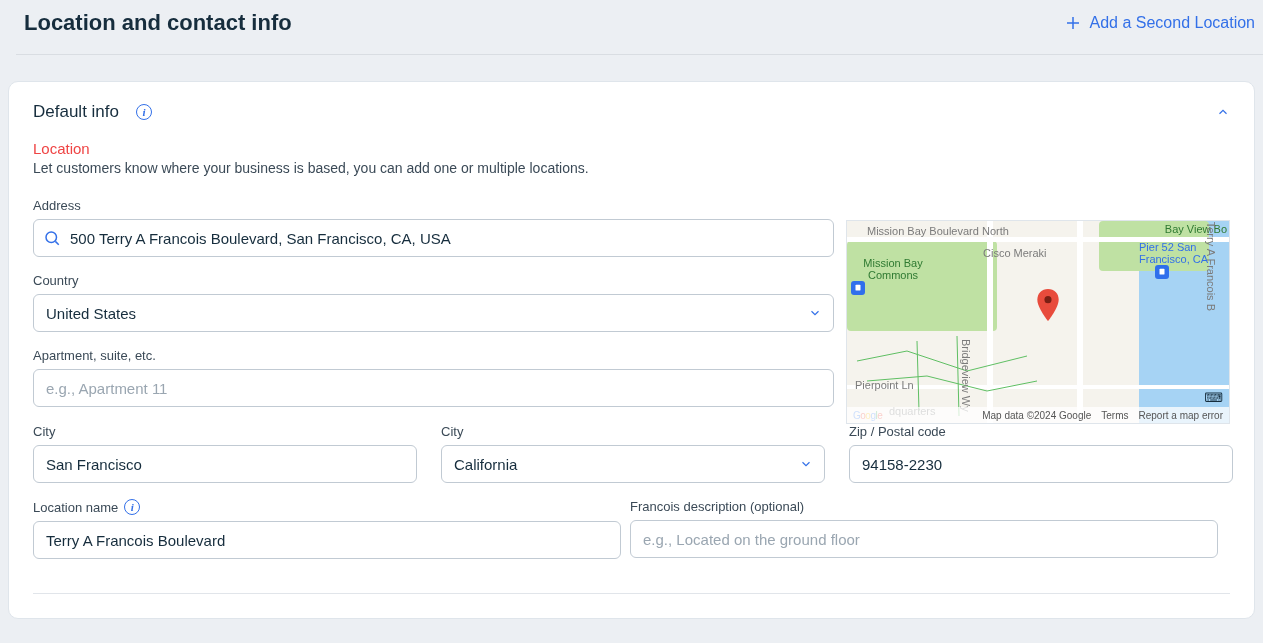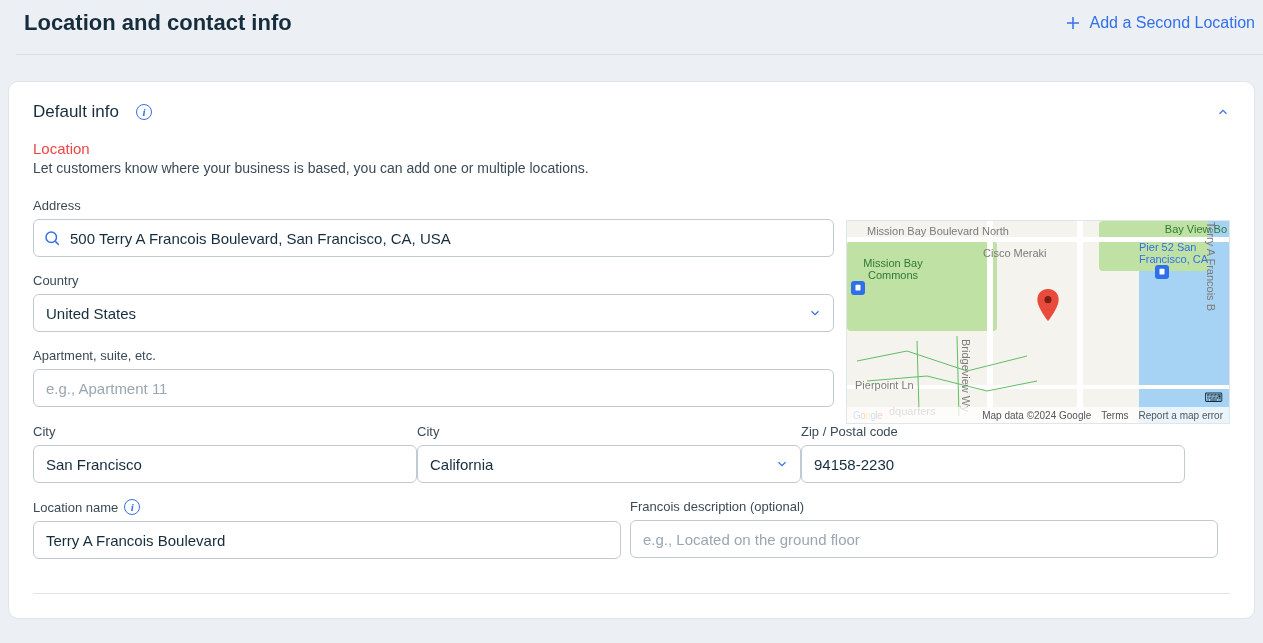--- a/index.html
+++ b/index.html
@@ -126,20 +126,21 @@
     top: 50%;
     transform: translateY(-50%);
     width: 14px; height: 14px;
     color: #3370e8;
     pointer-events: none;
   }
   .select { appearance: none; padding-right: 30px; cursor: pointer; }
   .row-3 {
     display: grid;
     grid-template-columns: 384px 384px 384px;
+    gap: 24px;
     width: 1144px;
   }
   .row-2 {
     display: grid;
     grid-template-columns: 588px 588px;
     gap: 9px;
     width: 1200px;
   }
   .divider {
     border: none;

